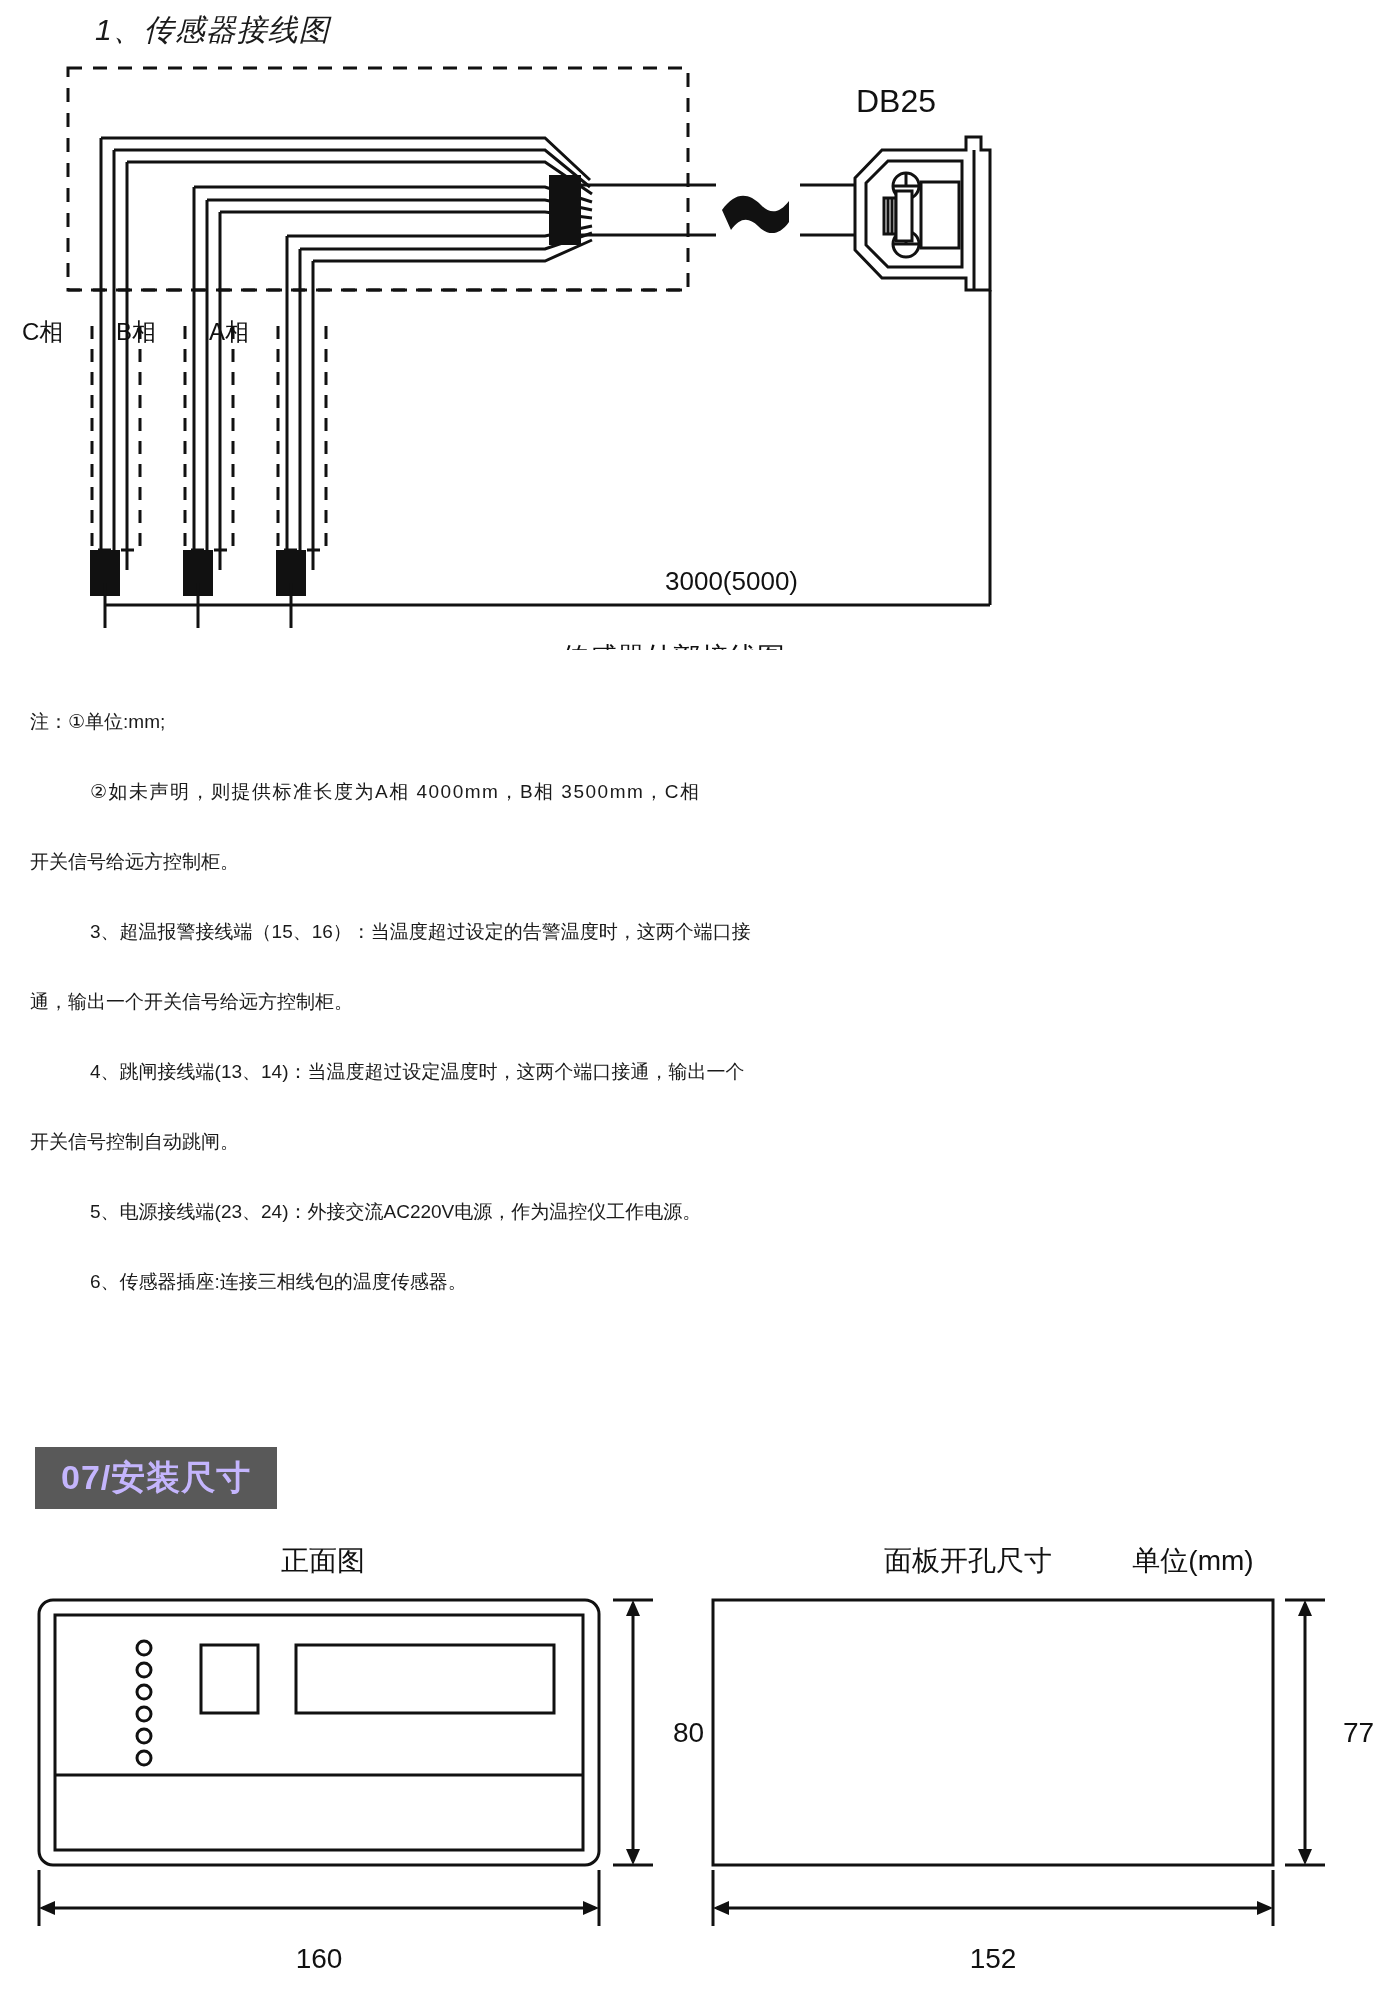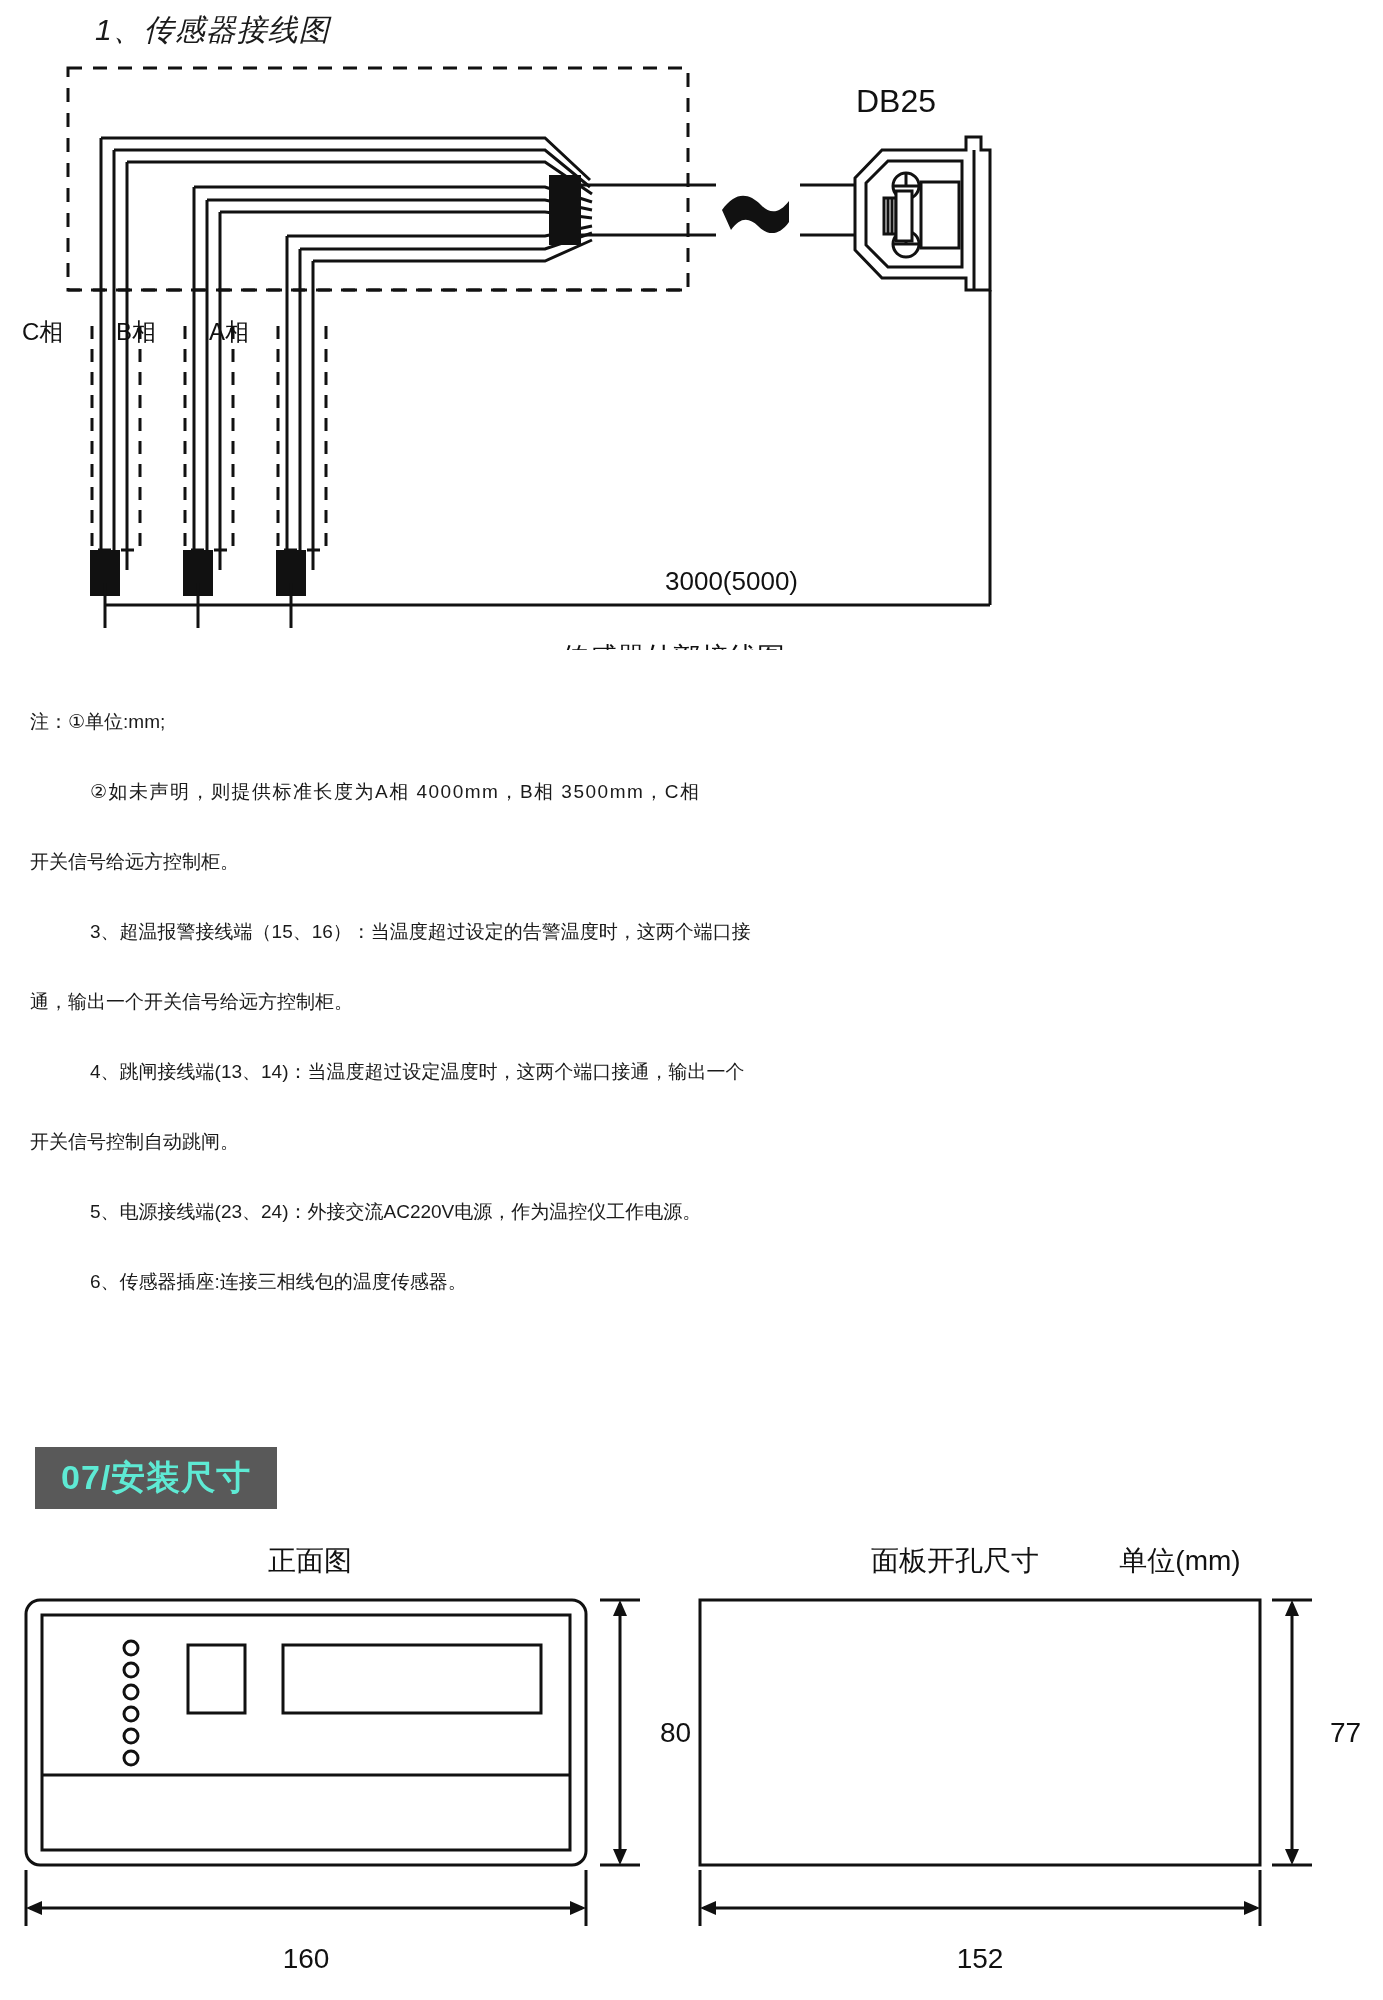--- a/index.html
+++ b/index.html
@@ -20,27 +20,27 @@
   #notes{left:0;top:683px;width:1383px;}
   .para{
     font-size:19px;line-height:62px;letter-spacing:0px;
     margin:8px;padding:0 22px 0 22px;white-space:nowrap;
   }
   .para.indent{text-indent:60px;}
   .para.wide{letter-spacing:1.5px;}
 
   
   #sec-badge{
-    left:35px;top:1447px;background:#595959;color:#5eead4;
+    left:35px;top:1447px;background:#595959;color:#c4b5fd;
     font-size:34px;font-weight:bold;padding:13px 26px 15px 26px;
     letter-spacing:1px;line-height:1;
   }
 
   
-  #dims{left:0;top:1540px;width:1181px;height:460px;}
+  #dims{left:0;top:1540px;width:1181px;height:460px;padding-left:13px;}
 
   
   svg{display:block;}
 </style>
 </head>
 <body>
 
 <div class="abs" id="sec1-title">1、传感器接线图</div>
 
 <div class="abs" id="wiring-canvas">

